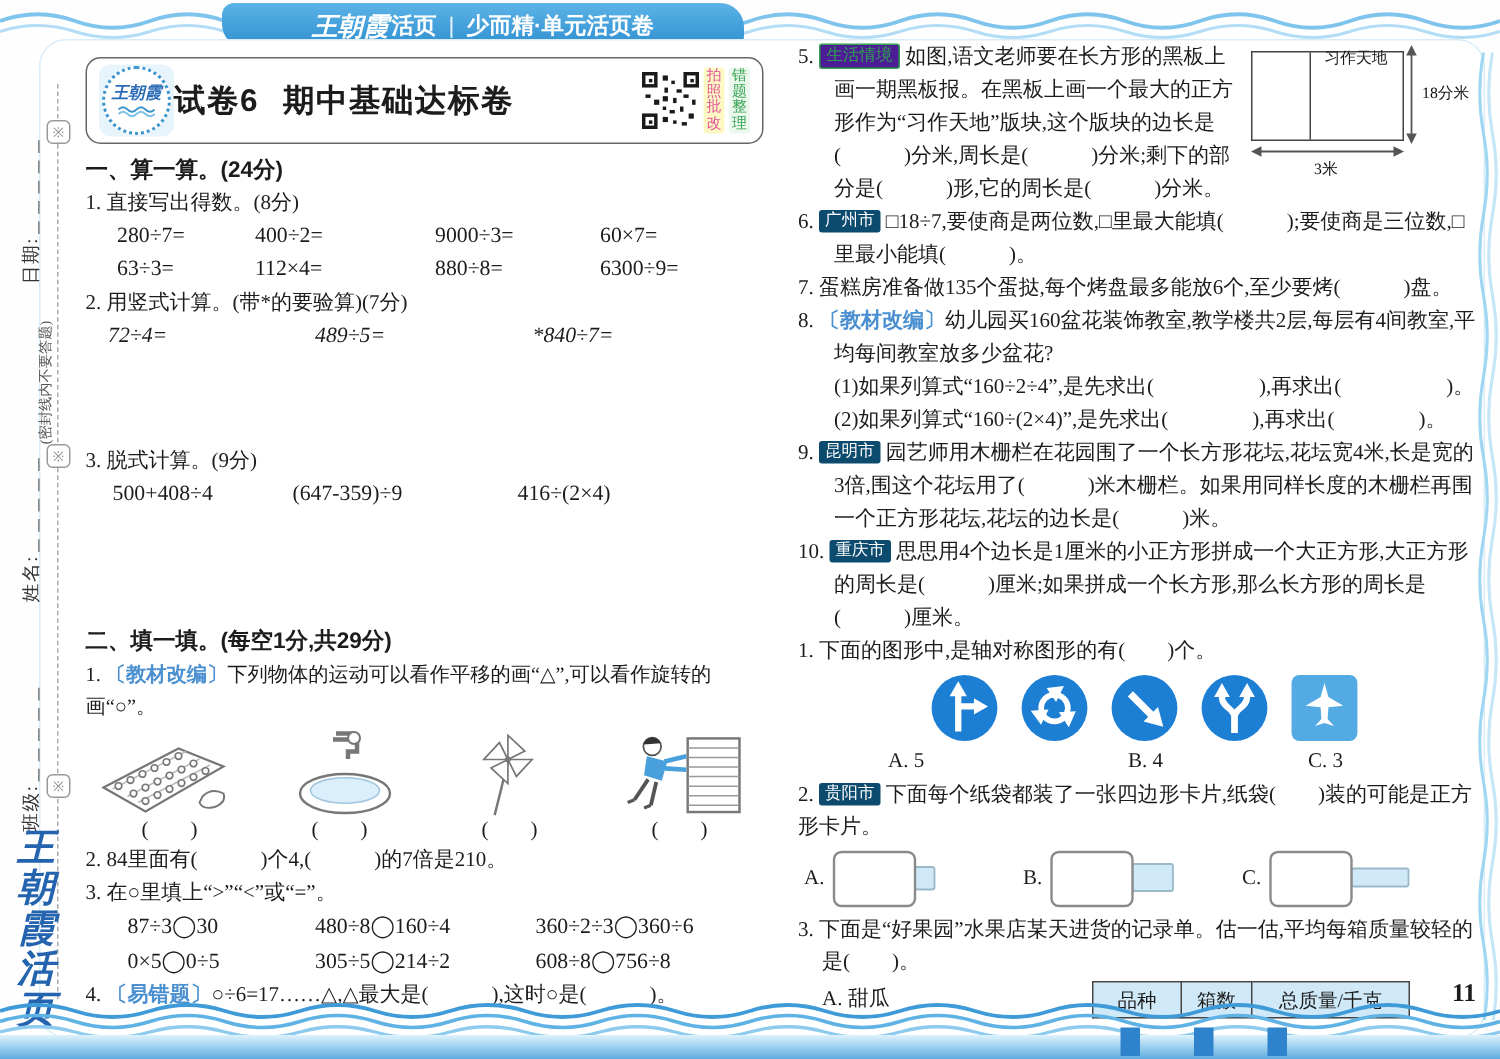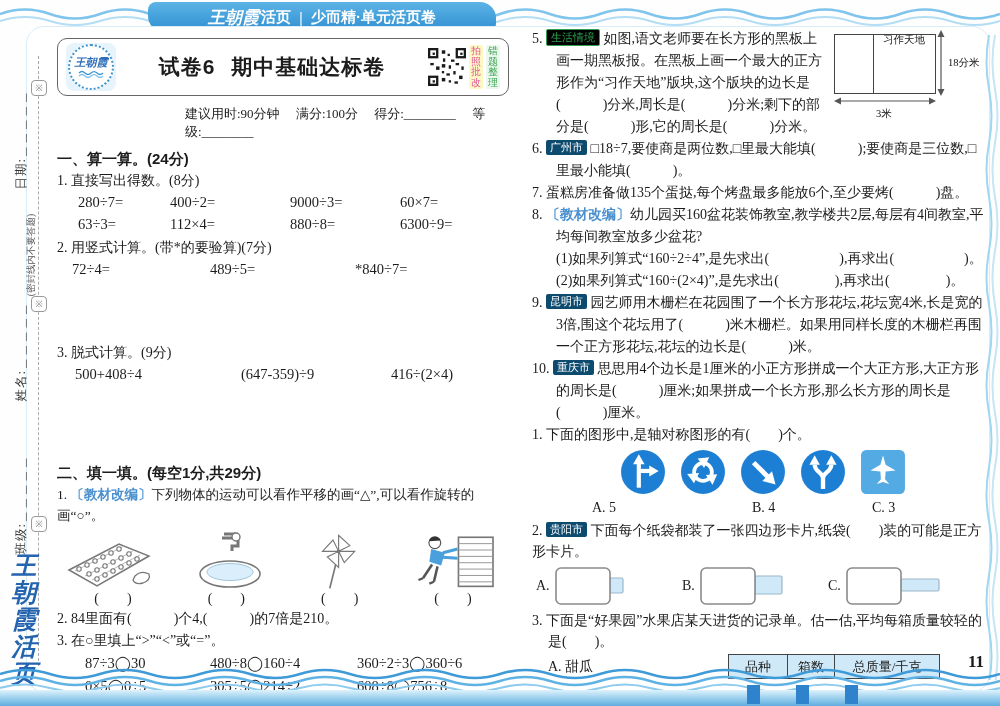--- a/index.html
+++ b/index.html
@@ -38,41 +38,41 @@
   .col-left{position:absolute;left:57px;top:32px;width:452px;}
   .col-right{position:absolute;left:532px;top:28px;width:452px;font-size:14px;line-height:22px;}
   
   .hdr{box-sizing:border-box;margin-top:6px;height:58px;border:1.6px solid #666;border-radius:10px;
        display:flex;align-items:center;padding:3px 8px;background:#fff;}
   .logo-tile{width:50px;height:48px;border-radius:8px;background:#e8f4fb;display:flex;align-items:center;justify-content:center;}
   .logo-circle{width:42px;height:42px;border-radius:50%;border:2px dotted #3d95cc;background:#fff;
     display:flex;align-items:center;justify-content:center;flex-direction:column;}
   .logo-circle .lg{font-size:11px;color:#2b6cb8;font-style:italic;font-weight:bold;line-height:11px;}
   .logo-wave{margin-top:2px}
-  .hdr-title{flex:1;text-align:center;font-family:"Liberation Sans",sans-serif;font-weight:bold;font-size:21px;letter-spacing:1px;}
+  .hdr-title{flex:1;font-family:"Liberation Sans",sans-serif;font-weight:bold;font-size:21px;letter-spacing:1px;}
   .hdr-title .gap{display:inline-block;width:16px;}
   .qr-group{display:flex;align-items:center;gap:3px;}
   .qr-cap{width:12px;font-size:10px;line-height:10.5px;word-break:break-all;text-align:center;
           font-family:"Liberation Sans",sans-serif;border-radius:2px;padding:1px 1px;}
   .cap-pink{color:#e0559a;background:#fef9c3;}
   .cap-green{color:#3aa655;background:#ecf7ee;}
   
   .meta{margin:9px 0 0 128px;font-size:13px;color:#222;}
   .meta span{margin-right:13px;}
   
   .sec-title{margin-top:7px;font-family:"Liberation Sans",sans-serif;font-weight:bold;font-size:15px;line-height:22px;}
   .qline{font-size:14px;line-height:21px;}
   .row{display:flex;font-size:14.5px;line-height:22px;}
   .row .c{flex:0 0 auto;}
   .sp1{height:62px;} .sp2{height:70px;}
   .tagblue{color:#4a90d0;font-weight:bold;}
   .badge{display:inline-block;font-family:"Liberation Sans",sans-serif;font-size:11px;line-height:15px;
          padding:0 4px;border-radius:2px;vertical-align:2px;text-indent:0;}
   .badge-city{background:#0c4a6e;color:#fff;text-align:center;}
-  .badge-green{border:1px solid #2ea04f;color:#2ea04f;background:#000000;}
+  .badge-green{border:1px solid #2ea04f;color:#2ea04f;background:#4c1d95;}
   
   .pics{display:flex;align-items:flex-end;height:62px;margin-top:2px;padding:0 6px;justify-content:space-between;}
   .blanks{display:flex;padding:0 6px;justify-content:space-between;font-size:14px;line-height:18px;}
   .blanks span{flex:0 0 100px;text-align:center;}
   
   .rq{padding-left:24px;text-indent:-24px;margin:0;}
   .sub{padding-left:24px;}
   .diagram{position:relative;float:right;width:150px;height:92px;margin:2px 0 4px 6px;text-indent:0;}
   .bb{position:absolute;left:0;top:4px;width:100px;height:58px;border:1.5px solid #444;background:#fff;}
   .bbsplit{position:absolute;left:38px;top:0;height:100%;border-left:1.4px solid #444;}
@@ -180,52 +180,46 @@
               <rect x="12" y="26" width="3" height="3"></rect>
             <rect x="18" y="28" width="2" height="2"></rect>
               <rect x="23" y="29" width="3" height="2"></rect>
           </g>
         </svg>
         <div class="qr-cap cap-pink">拍照批改</div>
         <div class="qr-cap cap-green">错题整理</div>
       </div>
     </div>
 
-    <div class="meta">
-      <span>建议用时:90分钟</span>
-      <span>满分:100分</span>
-      <span>得分:________</span>
-      <span>等级:________</span>
-    </div>
 
     <div class="sec-title">一、算一算。(24分)</div>
     <div class="qline">1. 直接写出得数。(8分)</div>
     <div class="row" style="padding-left:21px;">
       <span class="c" style="width:92px;">280÷7=</span>
       <span class="c" style="width:120px;">400÷2=</span>
       <span class="c" style="width:110px;">9000÷3=</span>
       <span class="c">60×7=</span>
     </div>
     <div class="row" style="padding-left:21px;">
       <span class="c" style="width:92px;">63÷3=</span>
       <span class="c" style="width:120px;">112×4=</span>
       <span class="c" style="width:110px;">880÷8=</span>
       <span class="c">6300÷9=</span>
     </div>
     <div class="qline" style="margin-top:2px;">2. 用竖式计算。(带*的要验算)(7分)</div>
-    <div class="row" style="padding-left:15px;">
+    <div class="row" style="padding-left:15px;font-style:italic;">
       <span class="c" style="width:138px;">72÷4=</span>
       <span class="c" style="width:145px;">489÷5=</span>
       <span class="c">*840÷7=</span>
     </div>
     <div class="sp1"></div>
     <div class="qline">3. 脱式计算。(9分)</div>
     <div class="row" style="padding-left:18px;">
       <span class="c" style="width:120px;">500+408÷4</span>
-      <span class="c" style="width:150px;margin-left:46px;">(647-359)÷9</span>
+      <span class="c" style="width:150px;">(647-359)÷9</span>
       <span class="c">416÷(2×4)</span>
     </div>
     <div class="sp2"></div>
 
     <div class="sec-title">二、填一填。(每空1分,共29分)</div>
     <div class="qline" style="font-size:13.5px;">
       <span>1.</span>
       <span class="tagblue">〔教材改编〕</span><span>下列物体的运动可以看作平移的画“△”,可以看作旋转的画“○”。</span>
     </div>
 

